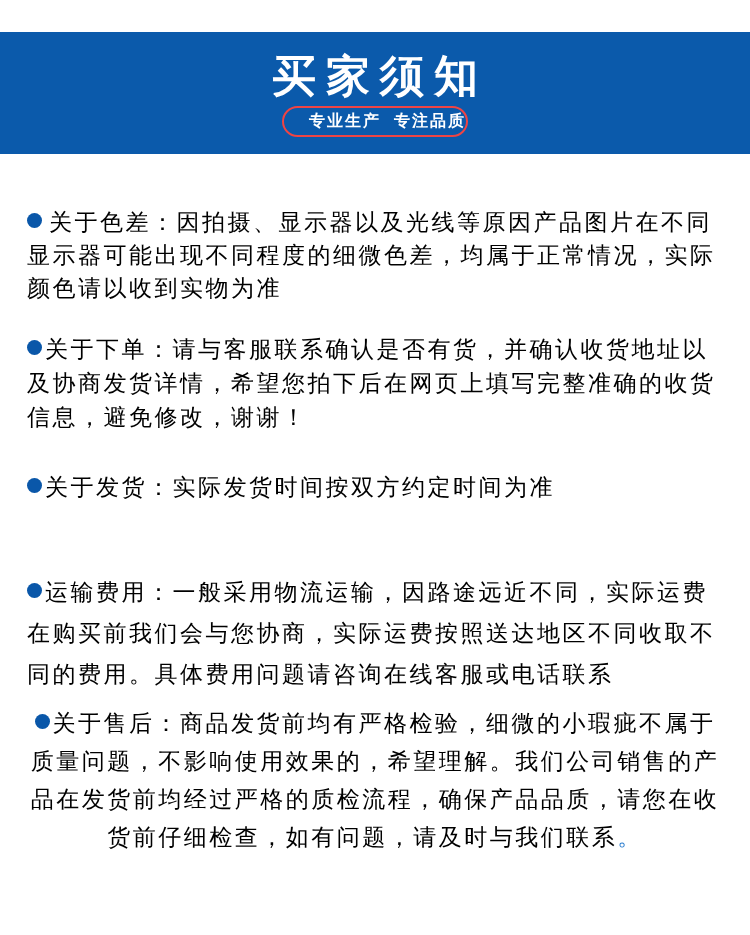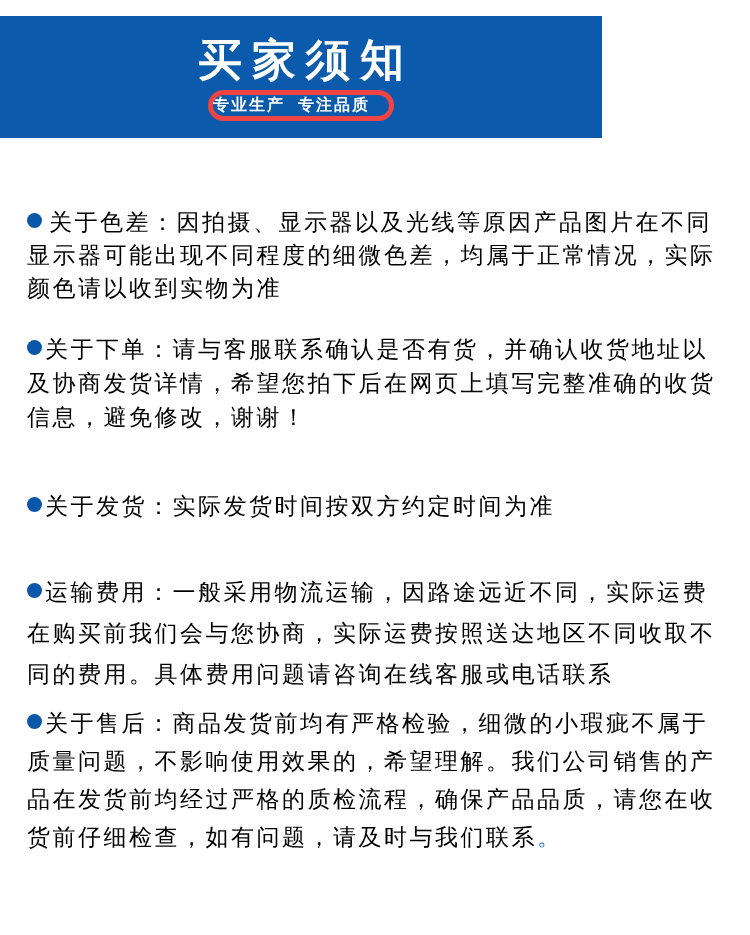--- a/index.html
+++ b/index.html
@@ -12,54 +12,54 @@
   html,body{margin:0;padding:0;}
   body{
     width:750px;height:935px;
     background:var(--paper);
     position:relative;
     overflow:hidden;
     font-family:"Liberation Sans","DejaVu Sans",sans-serif;
   }
   
   .banner{
-    position:absolute;left:0;top:16px;width:602px;height:122px;
+    position:absolute;left:0;top:32px;width:750px;height:122px;
     background:var(--banner);
   }
   .title{
     position:absolute;top:22px;left:0;width:100%;
     margin:0;
     text-align:center;
     color:#ffffff;
     font-size:44px;line-height:44px;font-weight:bold;
     letter-spacing:10px;padding-left:10px;box-sizing:border-box;
   }
   .pill{
     position:absolute;top:74px;left:50%;transform:translateX(-50%);
     width:186px;height:31px;box-sizing:border-box;
-    border:5px solid #ef4444;border-radius:17px;
-    display:flex;align-items:center;justify-content:flex-start;
+    border:2px solid #ef4444;border-radius:17px;
+    display:flex;align-items:center;justify-content:flex-end;
   }
   .pill-text{
     color:#ffffff;font-size:16px;font-weight:bold;
     letter-spacing:2px;white-space:pre;
   }
   
   .notice{
     position:absolute;left:27px;right:27px;margin:0;
     color:var(--ink);
     font-size:23px;font-weight:normal;
     letter-spacing:2.5px;
     text-align:left;
   }
   .s1{top:206px;line-height:33px;}
   .s2{top:332px;line-height:34px;}
-  .s3{top:490px;line-height:33px;}
+  .s3{top:471px;line-height:33px;}
   .s4{top:572px;line-height:41px;}
-  .s5{top:704px;line-height:38px;}
+  .s5{top:704px;line-height:38px;text-align:center;}
   .bullet{
     display:inline-block;width:15px;height:15px;border-radius:50%;
     background:var(--bullet);
     vertical-align:2px;
     margin-right:3px;
   }
   .s1 .bullet{margin-right:7px;}
   .period{color:var(--period);}
 </style>
 </head>

